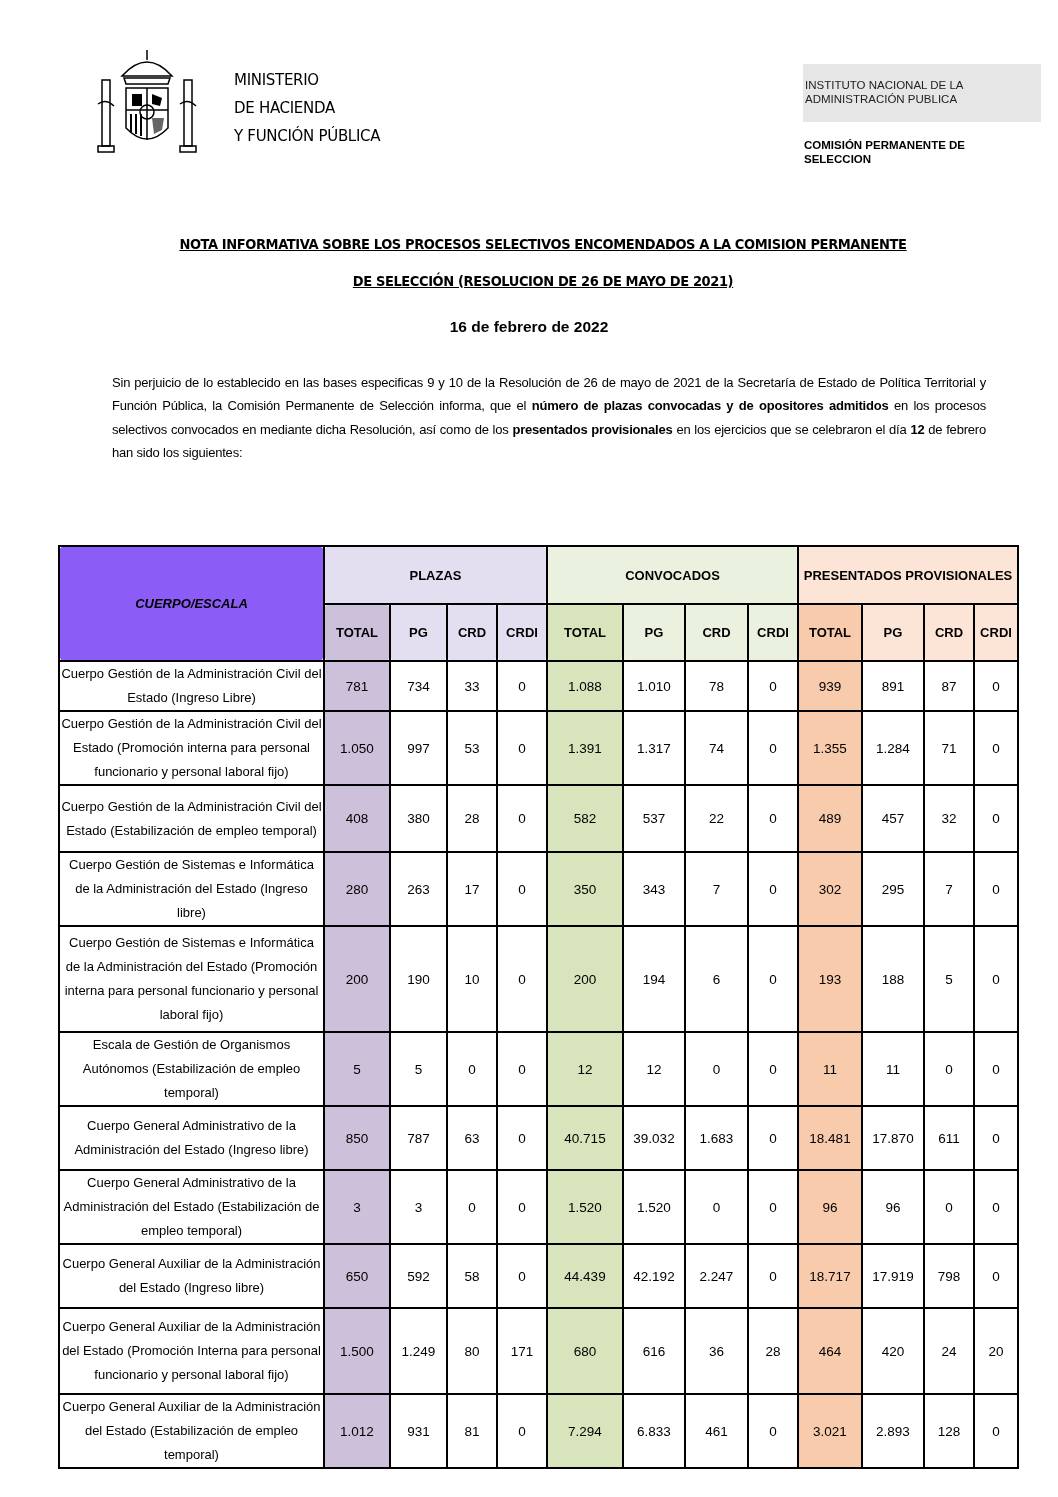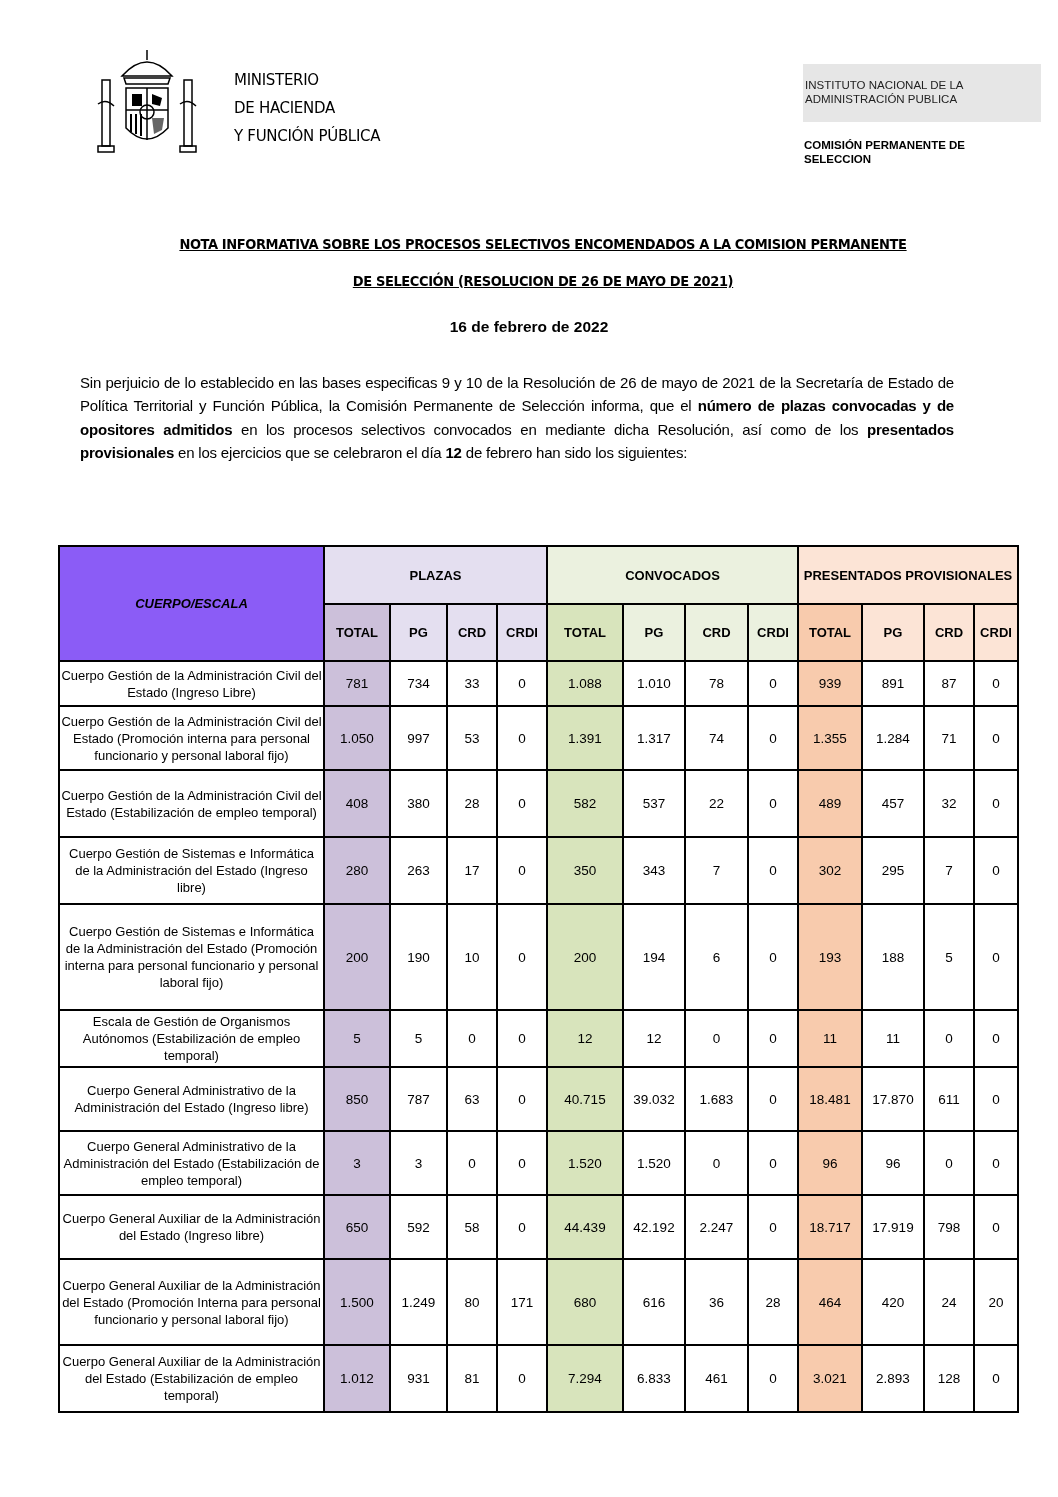--- a/index.html
+++ b/index.html
@@ -11,37 +11,37 @@
   .ministry div { white-space: nowrap; }
 
   .inap-box { position: absolute; left: 803px; top: 64px; width: 238px; height: 58px; background: #e6e6e6; padding: 14px 0 0 2px; font-size: 11.5px; line-height: 14px; color: #222; }
   .cps { position: absolute; left: 804px; top: 138px; font-size: 11.5px; line-height: 14px; font-weight: bold; }
 
   .title { position: absolute; left: 0; width: 1058px; text-align: center; font-family: "DejaVu Sans Condensed", "DejaVu Sans", sans-serif; font-weight: bold; font-size: 14.5px; text-decoration: underline; letter-spacing: -0.4px; padding-left: 28px; }
   .title.l1 { top: 236px; }
   .title.l2 { top: 273px; }
   .date { position: absolute; left: 0; width: 1058px; top: 318px; text-align: center; font-weight: bold; font-size: 15.5px; }
 
-  .intro { position: absolute; left: 80px; top: 371px; width: 874px; font-size: 15px; line-height: 23.4px; text-align: justify; letter-spacing: -0.2px; }
+  .intro { position: absolute; left: 112px; top: 371px; width: 874px; font-size: 13px; line-height: 23.4px; text-align: justify; letter-spacing: -0.2px; }
   .intro b { font-weight: bold; }
 
   table.data { position: absolute; left: 58px; top: 545px; width: 959px; border-collapse: collapse; table-layout: fixed; font-size: 13px; }
   table.data td, table.data th { border: 2px solid #000; text-align: center; vertical-align: middle; padding: 0; }
-  table.data th { font-weight: bold; font-size: 13px; }
+  table.data th { font-weight: bold; font-size: 13px; border-radius: 6px; }
   th.cuerpo { background: #8b5cf6; font-style: italic; }
   th.g-plazas { background: #e4dff0; }
   th.g-conv { background: #ebf1df; }
   th.g-pres { background: #fce4d6; }
   th.s-plazas { background: #e4dff0; }
   th.s-plazas.total { background: #ccc0da; }
   th.s-conv { background: #ebf1df; }
   th.s-conv.total { background: #d8e4bc; }
   th.s-pres { background: #fce4d6; }
   th.s-pres.total { background: #f8cbad; }
-  td.desc { text-align: left; padding: 2px 6px; font-size: 13px; line-height: 17px; font-weight: normal; }
+  td.desc { text-align: left; padding: 2px 6px; font-size: 13px; line-height: 24px; font-weight: normal; }
   td.num { font-size: 13.5px; }
   td.tot-plazas { background: #ccc0da; }
   td.tot-conv { background: #d8e4bc; }
   td.tot-pres { background: #f8cbad; margin-left: 13px; }
 </style>
 </head>
 <body>
 
 <svg class="crest" viewBox="0 0 110 112">
   <g fill="none" stroke="#000" stroke-width="1.5">

